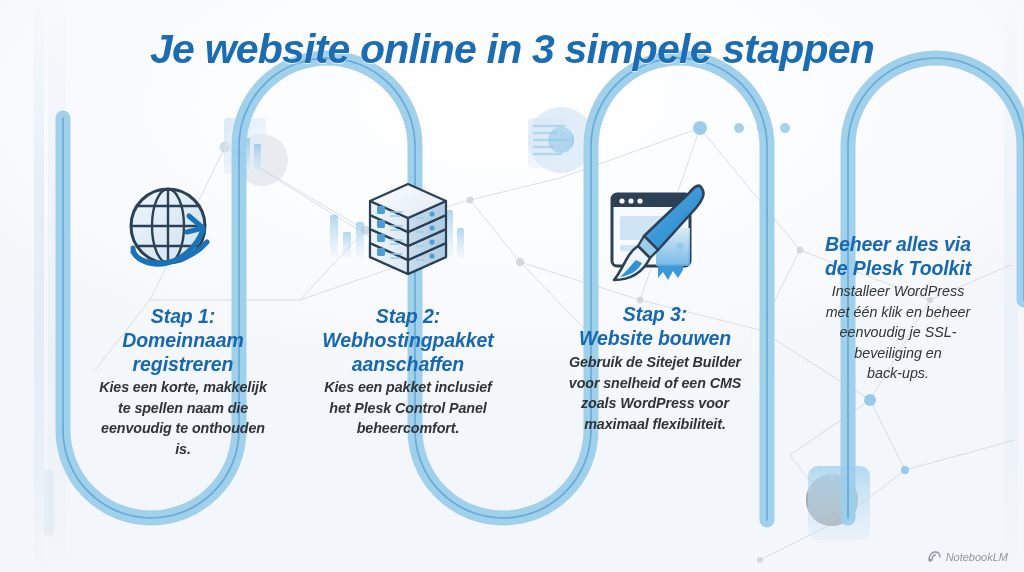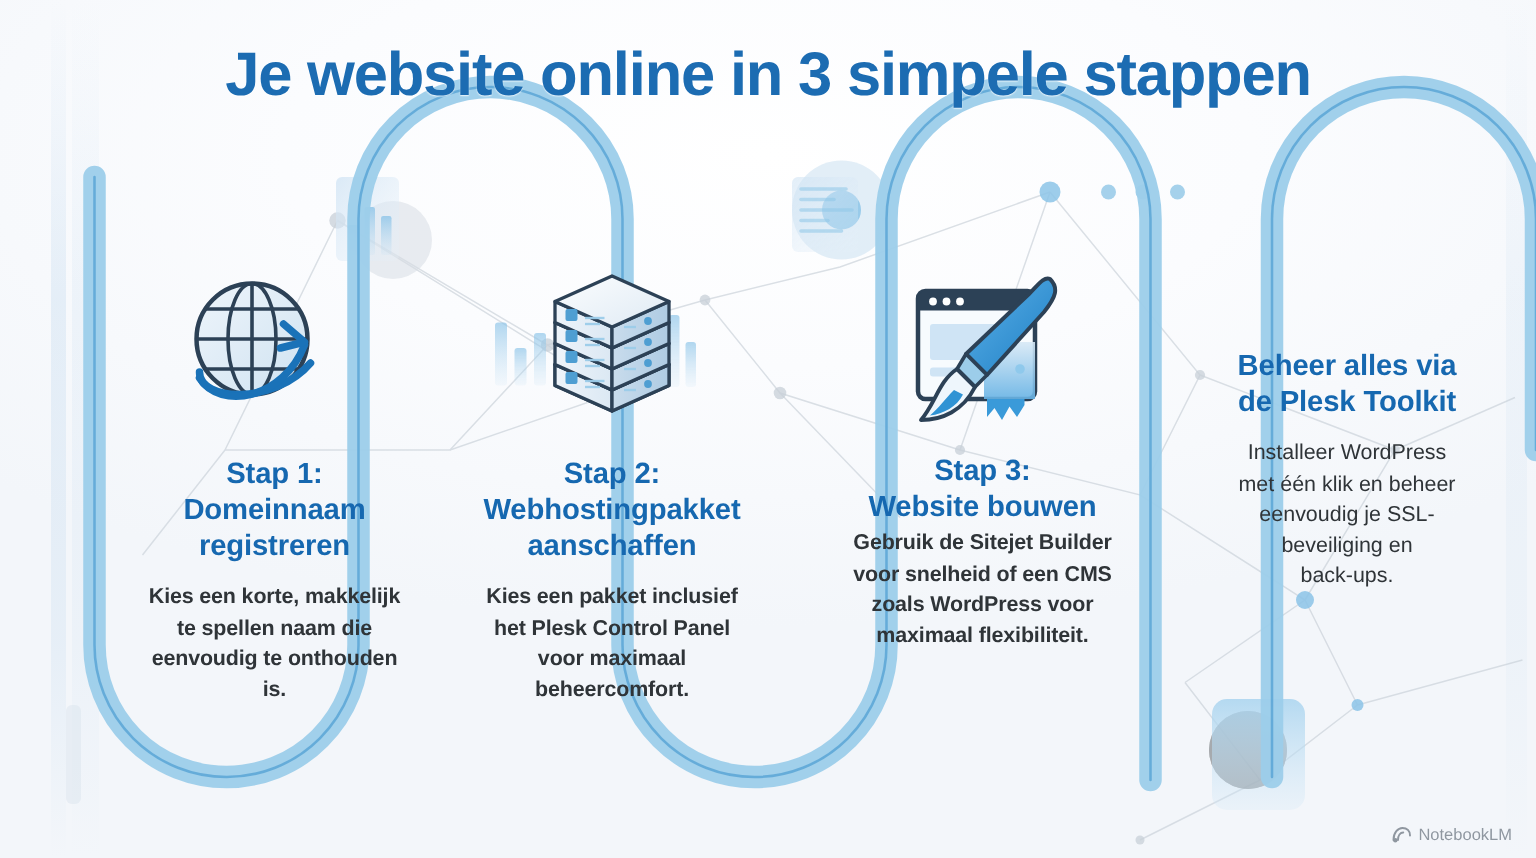--- a/index.html
+++ b/index.html
@@ -11,20 +11,21 @@
     font-family: "Liberation Sans", sans-serif;
   }
   #stage {
     position: relative;
     width: 1024px;
     height: 572px;
     overflow: hidden;
     background:
       radial-gradient(ellipse 70% 55% at 50% 18%, #ffffff 0%, #fbfcfe 45%, #f3f6fa 100%),
       linear-gradient(160deg, #fdfeff 0%, #f4f7fb 55%, #eef3f8 100%);
+    font-style: italic;
   }
   
   .band {
     position: absolute;
     top: 0;
     bottom: 0;
     background: linear-gradient(to bottom, rgba(190,215,238,0.00) 0%, rgba(185,212,236,0.30) 35%, rgba(185,212,236,0.22) 75%, rgba(190,215,238,0.00) 100%);
   }
   #band-a { left: 34px; width: 10px; }
   #band-b { left: 48px; width: 18px; opacity: .55; }
@@ -48,21 +49,21 @@
     font-weight: bold;
     font-size: 19.5px;
     line-height: 24px;
     letter-spacing: -0.1px;
   }
   .heading .ln { display: block; }
   .body-text {
     color: #2f3438;
     font-size: 14.3px;
     line-height: 20.5px;
-    margin-top: 12px;
+    margin-top: 1px;
   }
   .body-text .ln { display: block; }
 
   #title {
     position: absolute;
     left: 0;
     right: 0;
     top: 26px;
     text-align: center;
     color: #1c6cb2;
@@ -304,21 +305,20 @@
         </g>
       </svg>
     </div>
     <div class="heading" style="position:absolute; top:134px; left:0; width:100%;">
       <span class="ln">Stap 2:</span>
       <span class="ln">Webhostingpakket</span>
       <span class="ln">aanschaffen</span>
       <div class="body-text">
         <span class="ln">Kies een pakket inclusief</span>
         <span class="ln">het Plesk Control Panel</span>
-        <span class="ln">voor maximaal</span>
         <span class="ln">beheercomfort.</span>
       </div>
     </div>
   </div>
 
   <div class="col" id="col-3" style="left:552px; top:180px; width:206px;">
     <div class="icon-wrap" style="top:0;">
       <svg width="118" height="110" viewBox="0 0 118 110">
         <defs>
           <linearGradient id="brushG" x1="0" y1="0" x2="1" y2="1">

